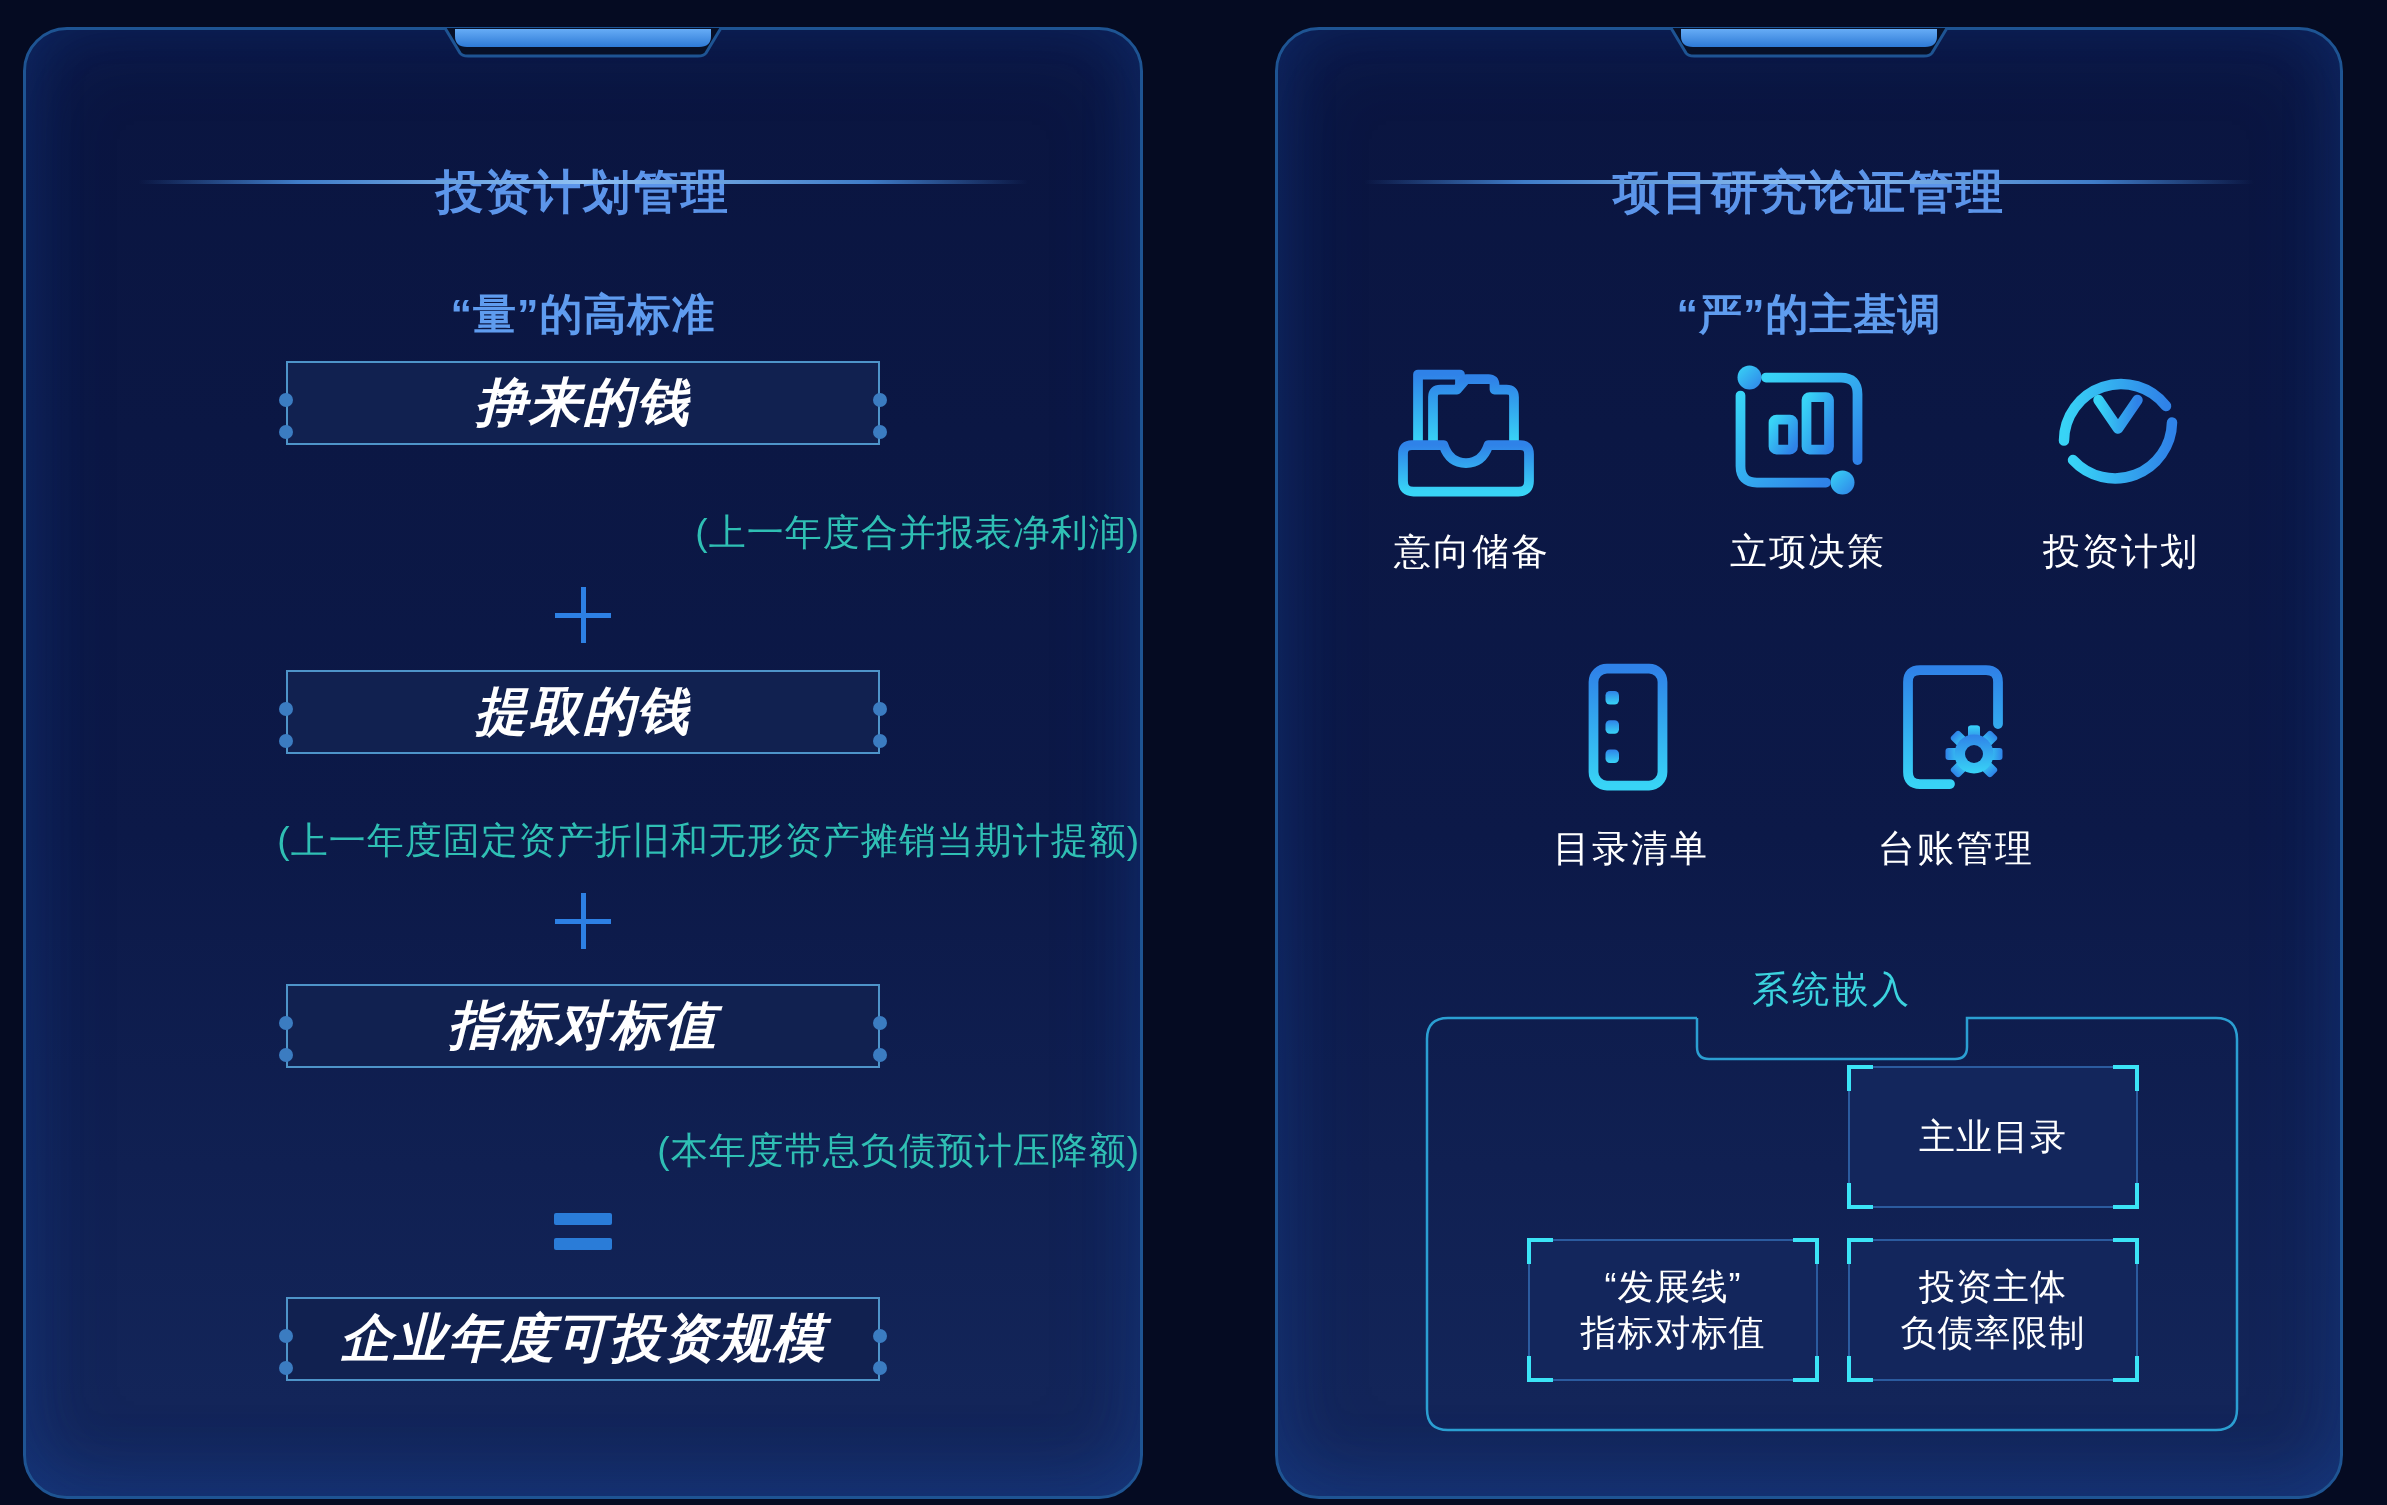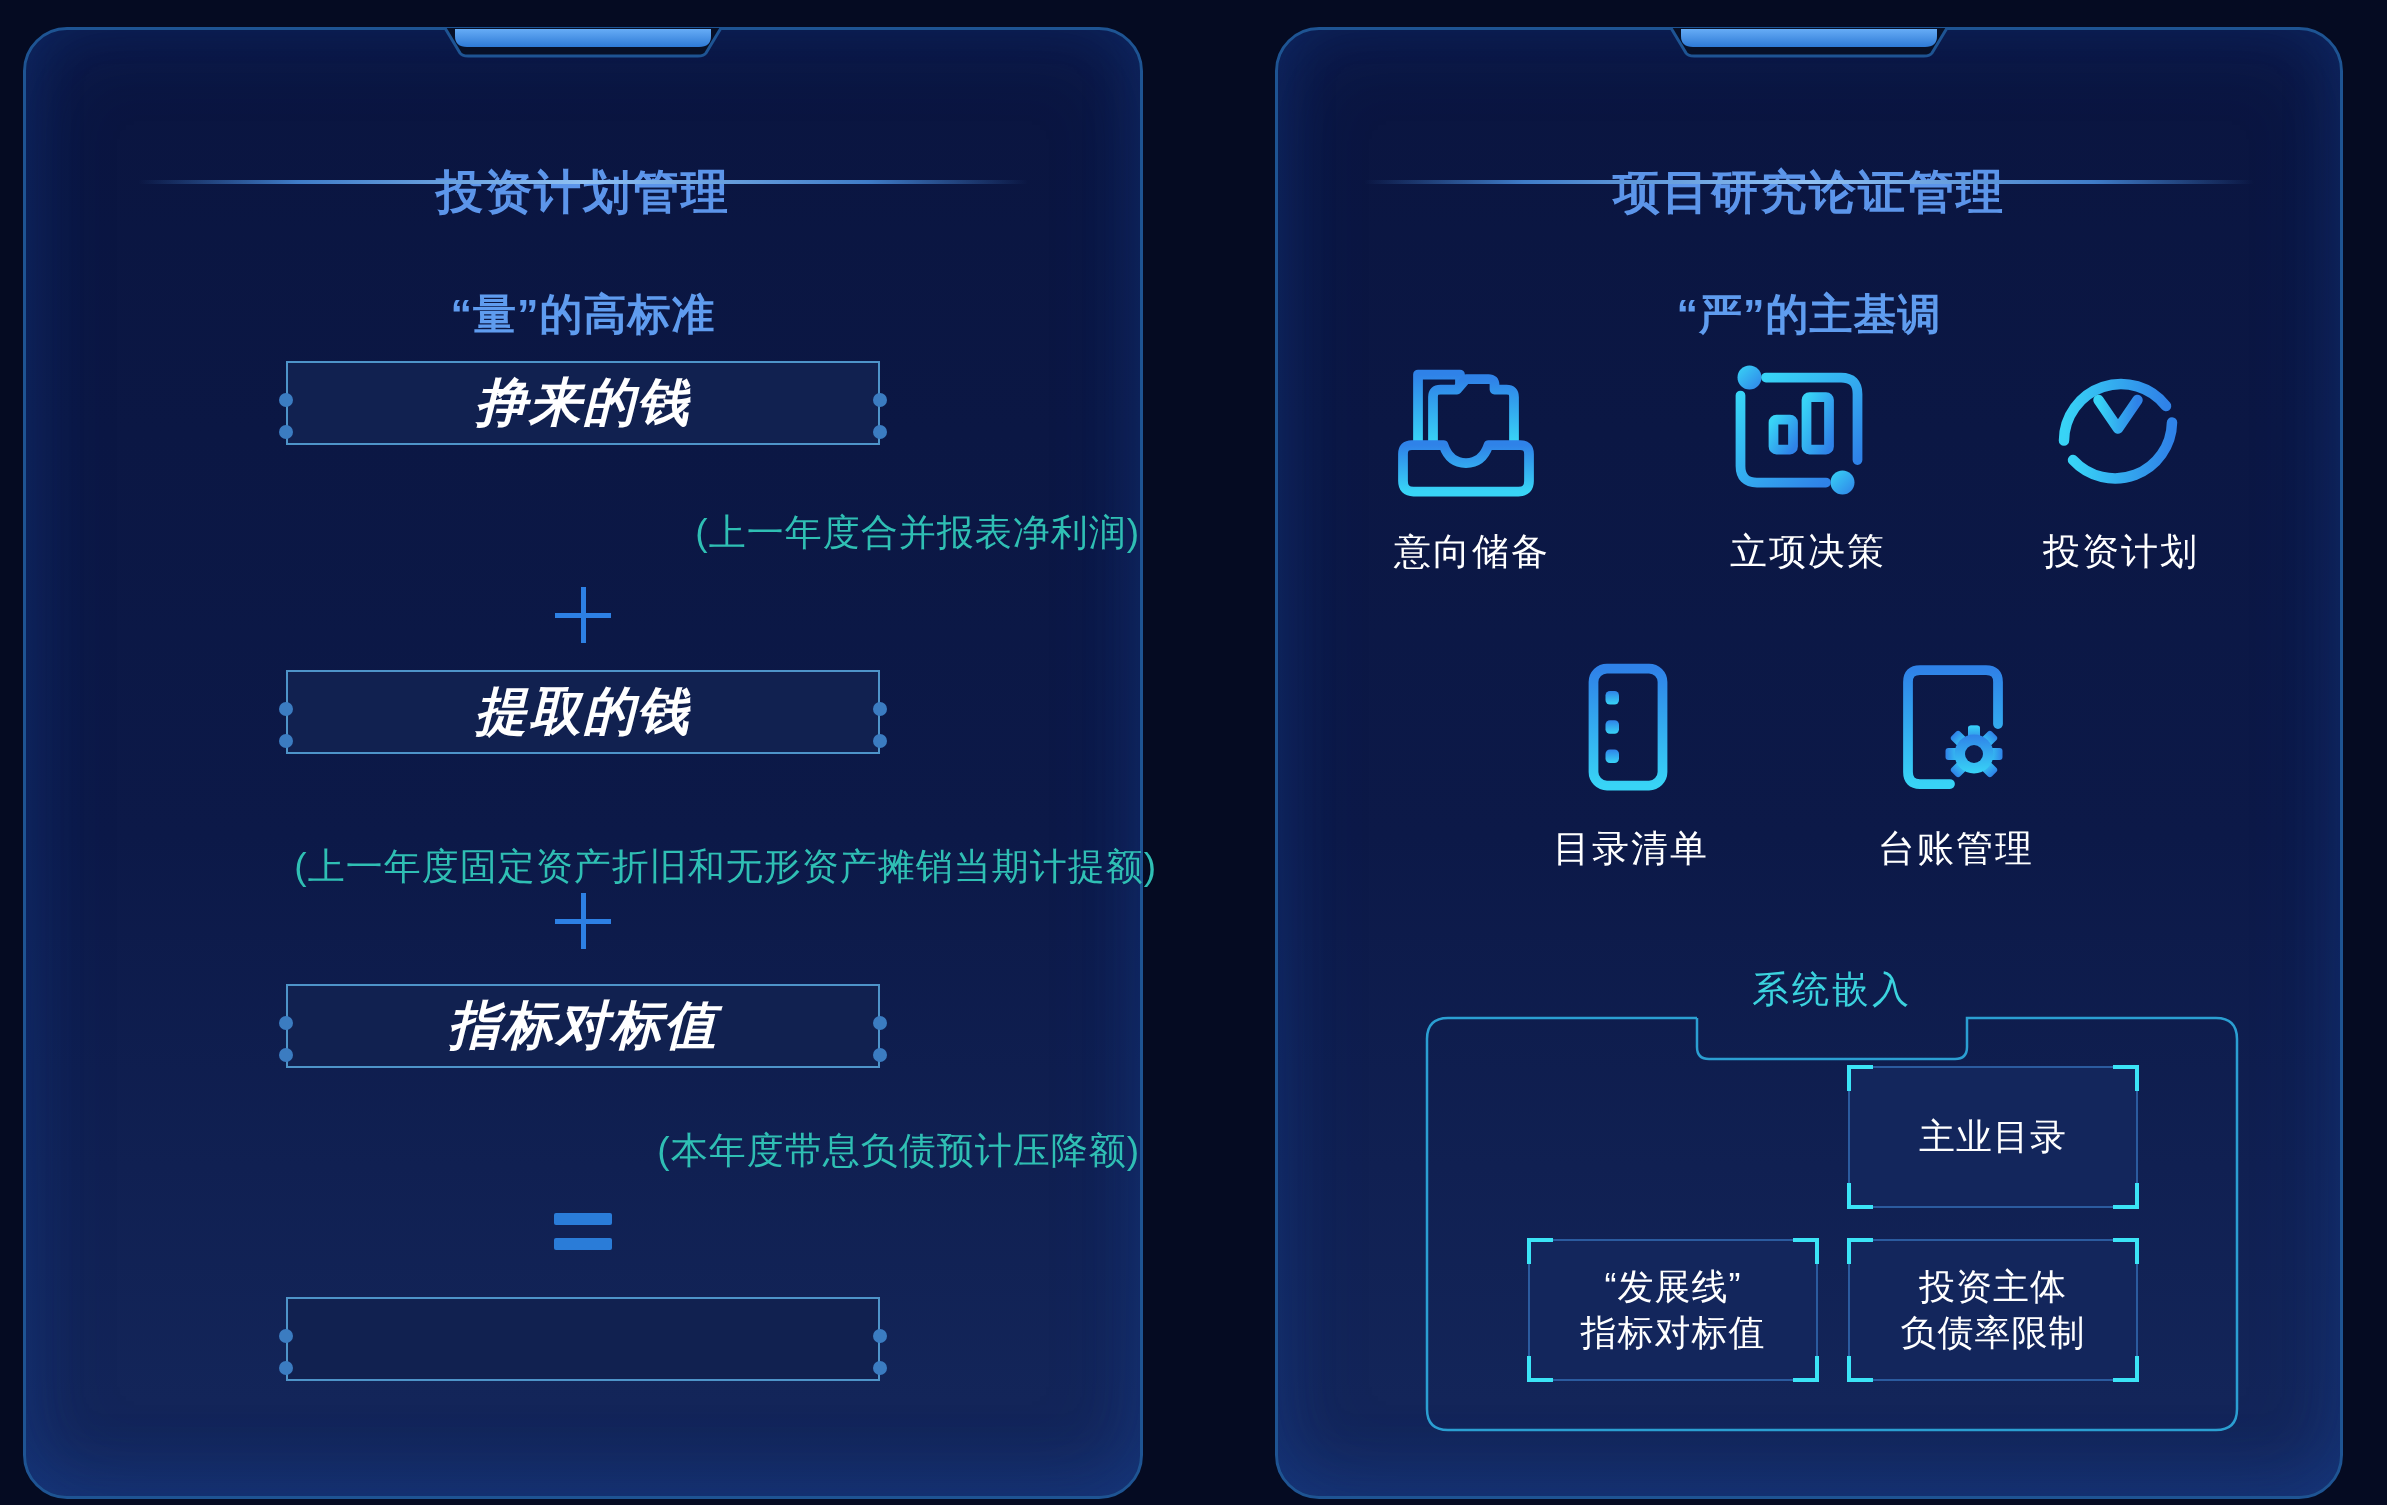--- a/index.html
+++ b/index.html
@@ -40,21 +40,21 @@
     display:flex;align-items:center;justify-content:center;font-style:italic;
   }
   #fbox1{top:331px;} #fbox2{top:640px;} #fbox3{top:954px;} #fbox4{top:1267px;}
   .dot{position:absolute;width:14px;height:14px;border-radius:50%;background:#3b7cc1;}
   .dot.l1{left:-9px;top:30px;} .dot.l2{left:-9px;top:62px;}
   .dot.r1{right:-9px;top:30px;} .dot.r2{right:-9px;top:62px;}
   .flow-note{
     position:absolute;left:0;width:100%;text-align:right;
     font-size:37px;color:#2fbfb4;letter-spacing:1px;
   }
-  #fnote1{top:478px;} #fnote2{top:812px;padding-left:17px;} #fnote3{top:1096px;}
+  #fnote1{top:478px;} #fnote2{top:786px;} #fnote3{top:1096px;}
   .op-plus{position:absolute;left:50%;margin-left:-28px;width:56px;height:56px;}
   #fplus1{top:557px;} #fplus2{top:863px;}
   .op-plus::before{content:"";position:absolute;top:26px;left:0;width:56px;height:5px;background:#2d80e4;}
   .op-plus::after{content:"";position:absolute;left:26px;top:0;width:5px;height:56px;background:#2d80e4;}
   .op-equals{position:absolute;left:50%;margin-left:-29px;top:1183px;width:58px;height:37px;}
   .op-equals::before{content:"";position:absolute;top:0;left:0;width:58px;height:12px;background:#2a7cd8;border-radius:2px;}
   .op-equals::after{content:"";position:absolute;bottom:0;left:0;width:58px;height:12px;background:#2a7cd8;border-radius:2px;}
   
   .icon-item{position:absolute;width:230px;display:flex;flex-direction:column;align-items:flex-start;font-family:Liberation Serif, serif;}
   .icon-item svg{width:150px;height:150px;display:block;}
@@ -130,20 +130,21 @@
     <span>指标对标值</span>
   </div>
   <div class="flow-note" id="fnote3">(本年度带息负债预计压降额)</div>
   <div class="op-equals"></div>
 
   <div class="flow-box" id="fbox4">
     <span class="dot l1"></span>
       <span class="dot l2"></span>
     <span class="dot r1"></span>
       <span class="dot r2"></span>
+    <span>企业年度可投资规模</span>
   </div>
 </section>
 
 <section class="panel" id="panel-right">
   <div class="notch">
     <svg viewBox="0 0 280 32" width="280" height="32">
       <path d="M2,1 L17,26 Q19,29 25,29 H255 Q261,29 263,26 L278,1" fill="#071027" stroke="#1e5493" stroke-width="3"></path>
       <defs>
         <linearGradient id="nbarR" x1="0" y1="0" x2="0" y2="1">
           <stop offset="0" stop-color="#66acf6"></stop>

